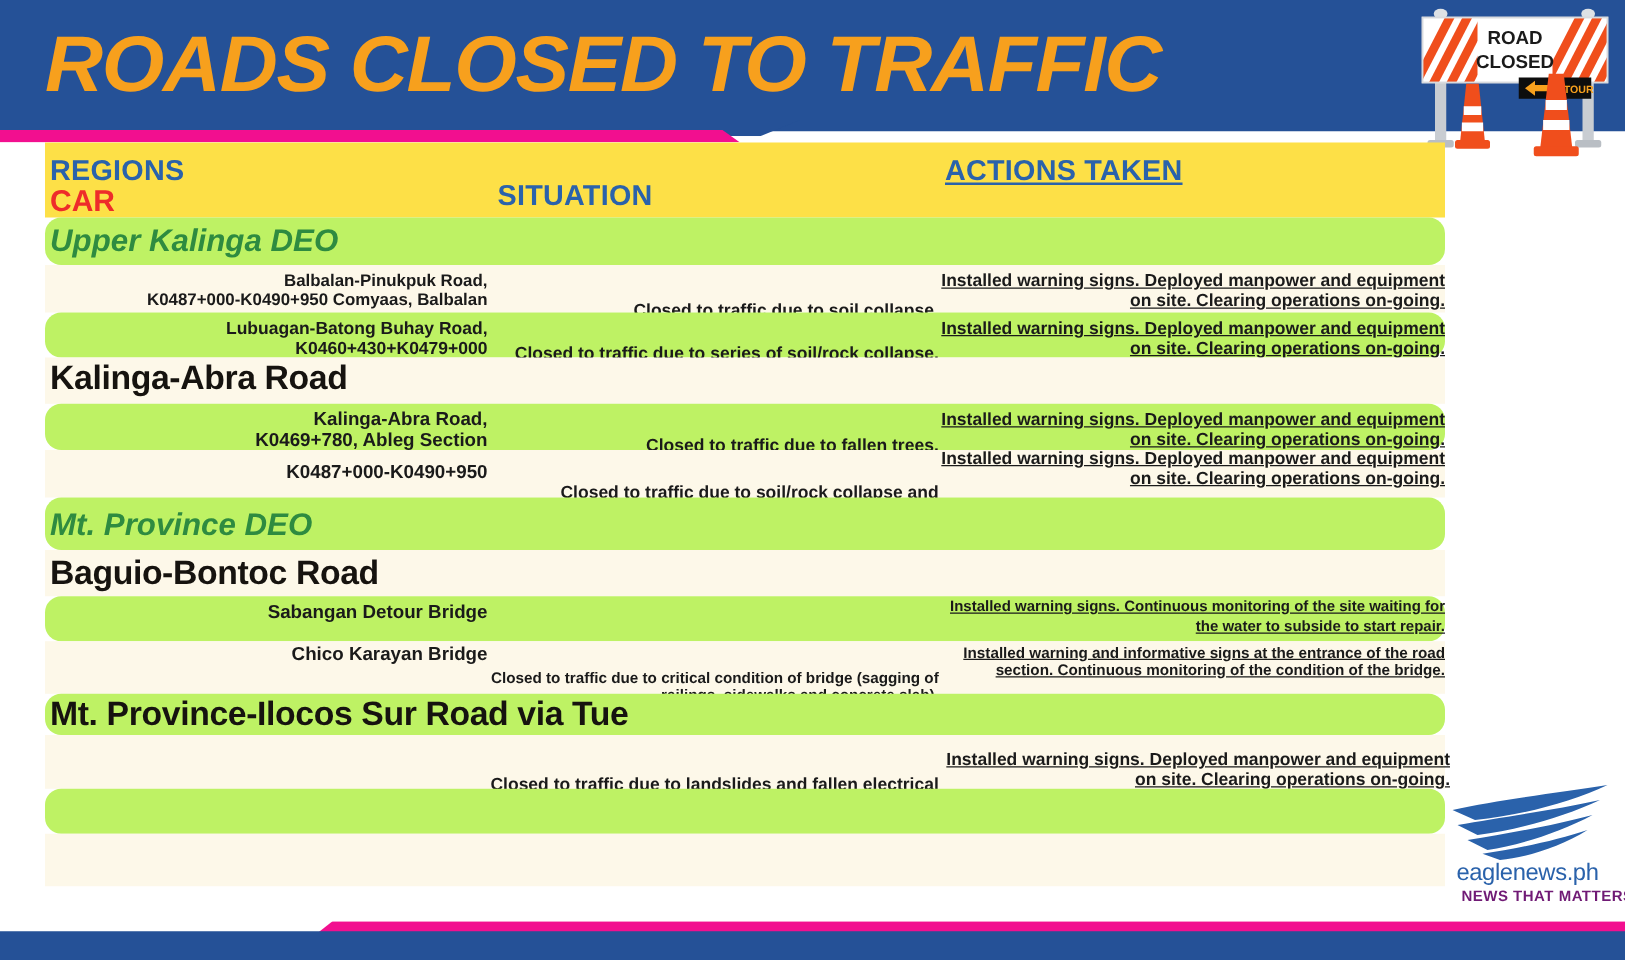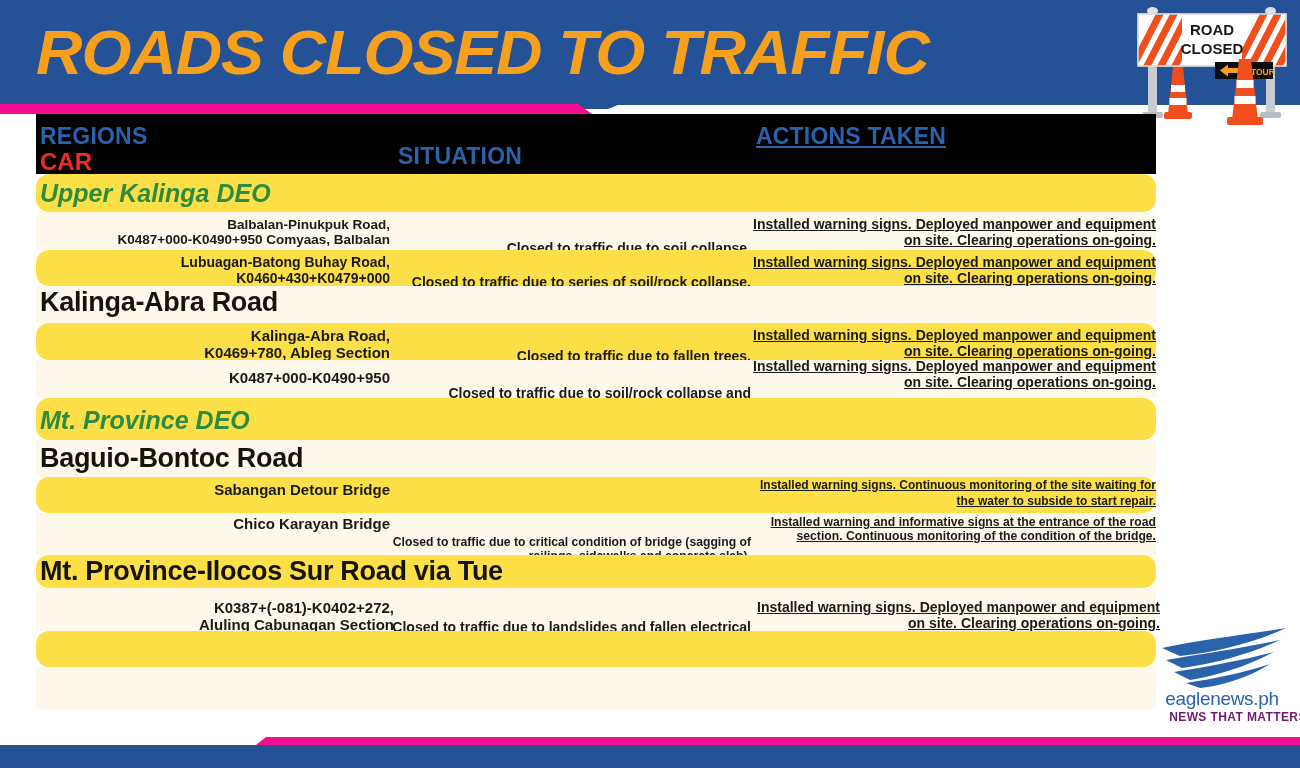--- a/index.html
+++ b/index.html
@@ -37,23 +37,23 @@
   #blue-tail-top{
     position:absolute;left:560px;top:96px;width:80px;height:13px;
     background:#255197;
     clip-path:polygon(0 0, 80px 0, 48px 100%, 0 100%);
   }
   
   #table{
     position:absolute;left:36px;top:114px;width:1120px;
   }
   .row{position:relative;box-sizing:border-box;width:100%;}
-  .row.gray{background:#fde047;border-radius:13px;}
+  .row.gray{background:#bef264;border-radius:13px;}
   .row.cream{background:#fdf8e9;}
-  .row.head{background:#000000;}
+  .row.head{background:#fde047;}
   .cell{position:absolute;box-sizing:border-box;}
   .c-region{left:4px;width:350px;}
   .c-situation{left:355px;width:360px;margin-top:20px;}
   .c-actions{left:717px;width:403px;text-decoration:underline;}
 
   
   #colhead{height:60px;}
   #colhead .hlabel{
     position:absolute;top:9px;
     color:#2a62ab;font-size:23px;font-weight:bold;letter-spacing:.2px;
@@ -241,21 +241,20 @@
     <div class="txt cell c-region" style="top:4px;font-size:15px">Chico Karayan Bridge</div>
     <div class="txt cell c-situation" style="top:3px;font-size:12.2px;line-height:13.5px">Closed to traffic due to critical condition of bridge (sagging of railings, sidewalks and concrete slab).</div>
     <div class="txt cell c-actions" style="top:3px;font-size:12.2px;line-height:13.5px">Installed warning and informative signs at the entrance of the road section. Continuous monitoring of the condition of the bridge.</div>
   </div>
 
   <div class="row gray roadtitle-band" style="height:33px">
     <div class="road-label" style="top:1px">Mt. Province-Ilocos Sur Road via Tue</div>
   </div>
 
   <div class="row cream data-row s15" style="height:43px">
-    <div class="txt cell c-region" style="top:11px;left:8px">K0387+(-081)-K0402+272,<br> Aluling Cabunagan Section</div>
     <div class="txt cell c-situation" style="top:11px;font-size:14px;line-height:16px">Closed to traffic due to landslides and fallen electrical posts</div>
     <div class="txt cell c-actions" style="top:11px;left:721px;font-size:14px;line-height:16px">Installed warning signs. Deployed manpower and equipment on site. Clearing operations on-going.</div>
   </div>
 
   <div class="row gray" style="height:36px"></div>
   <div class="row cream" style="height:42px"></div>
 </div>
 
 <div id="logo">
   <svg width="140" height="62" viewBox="0 0 140 62">

